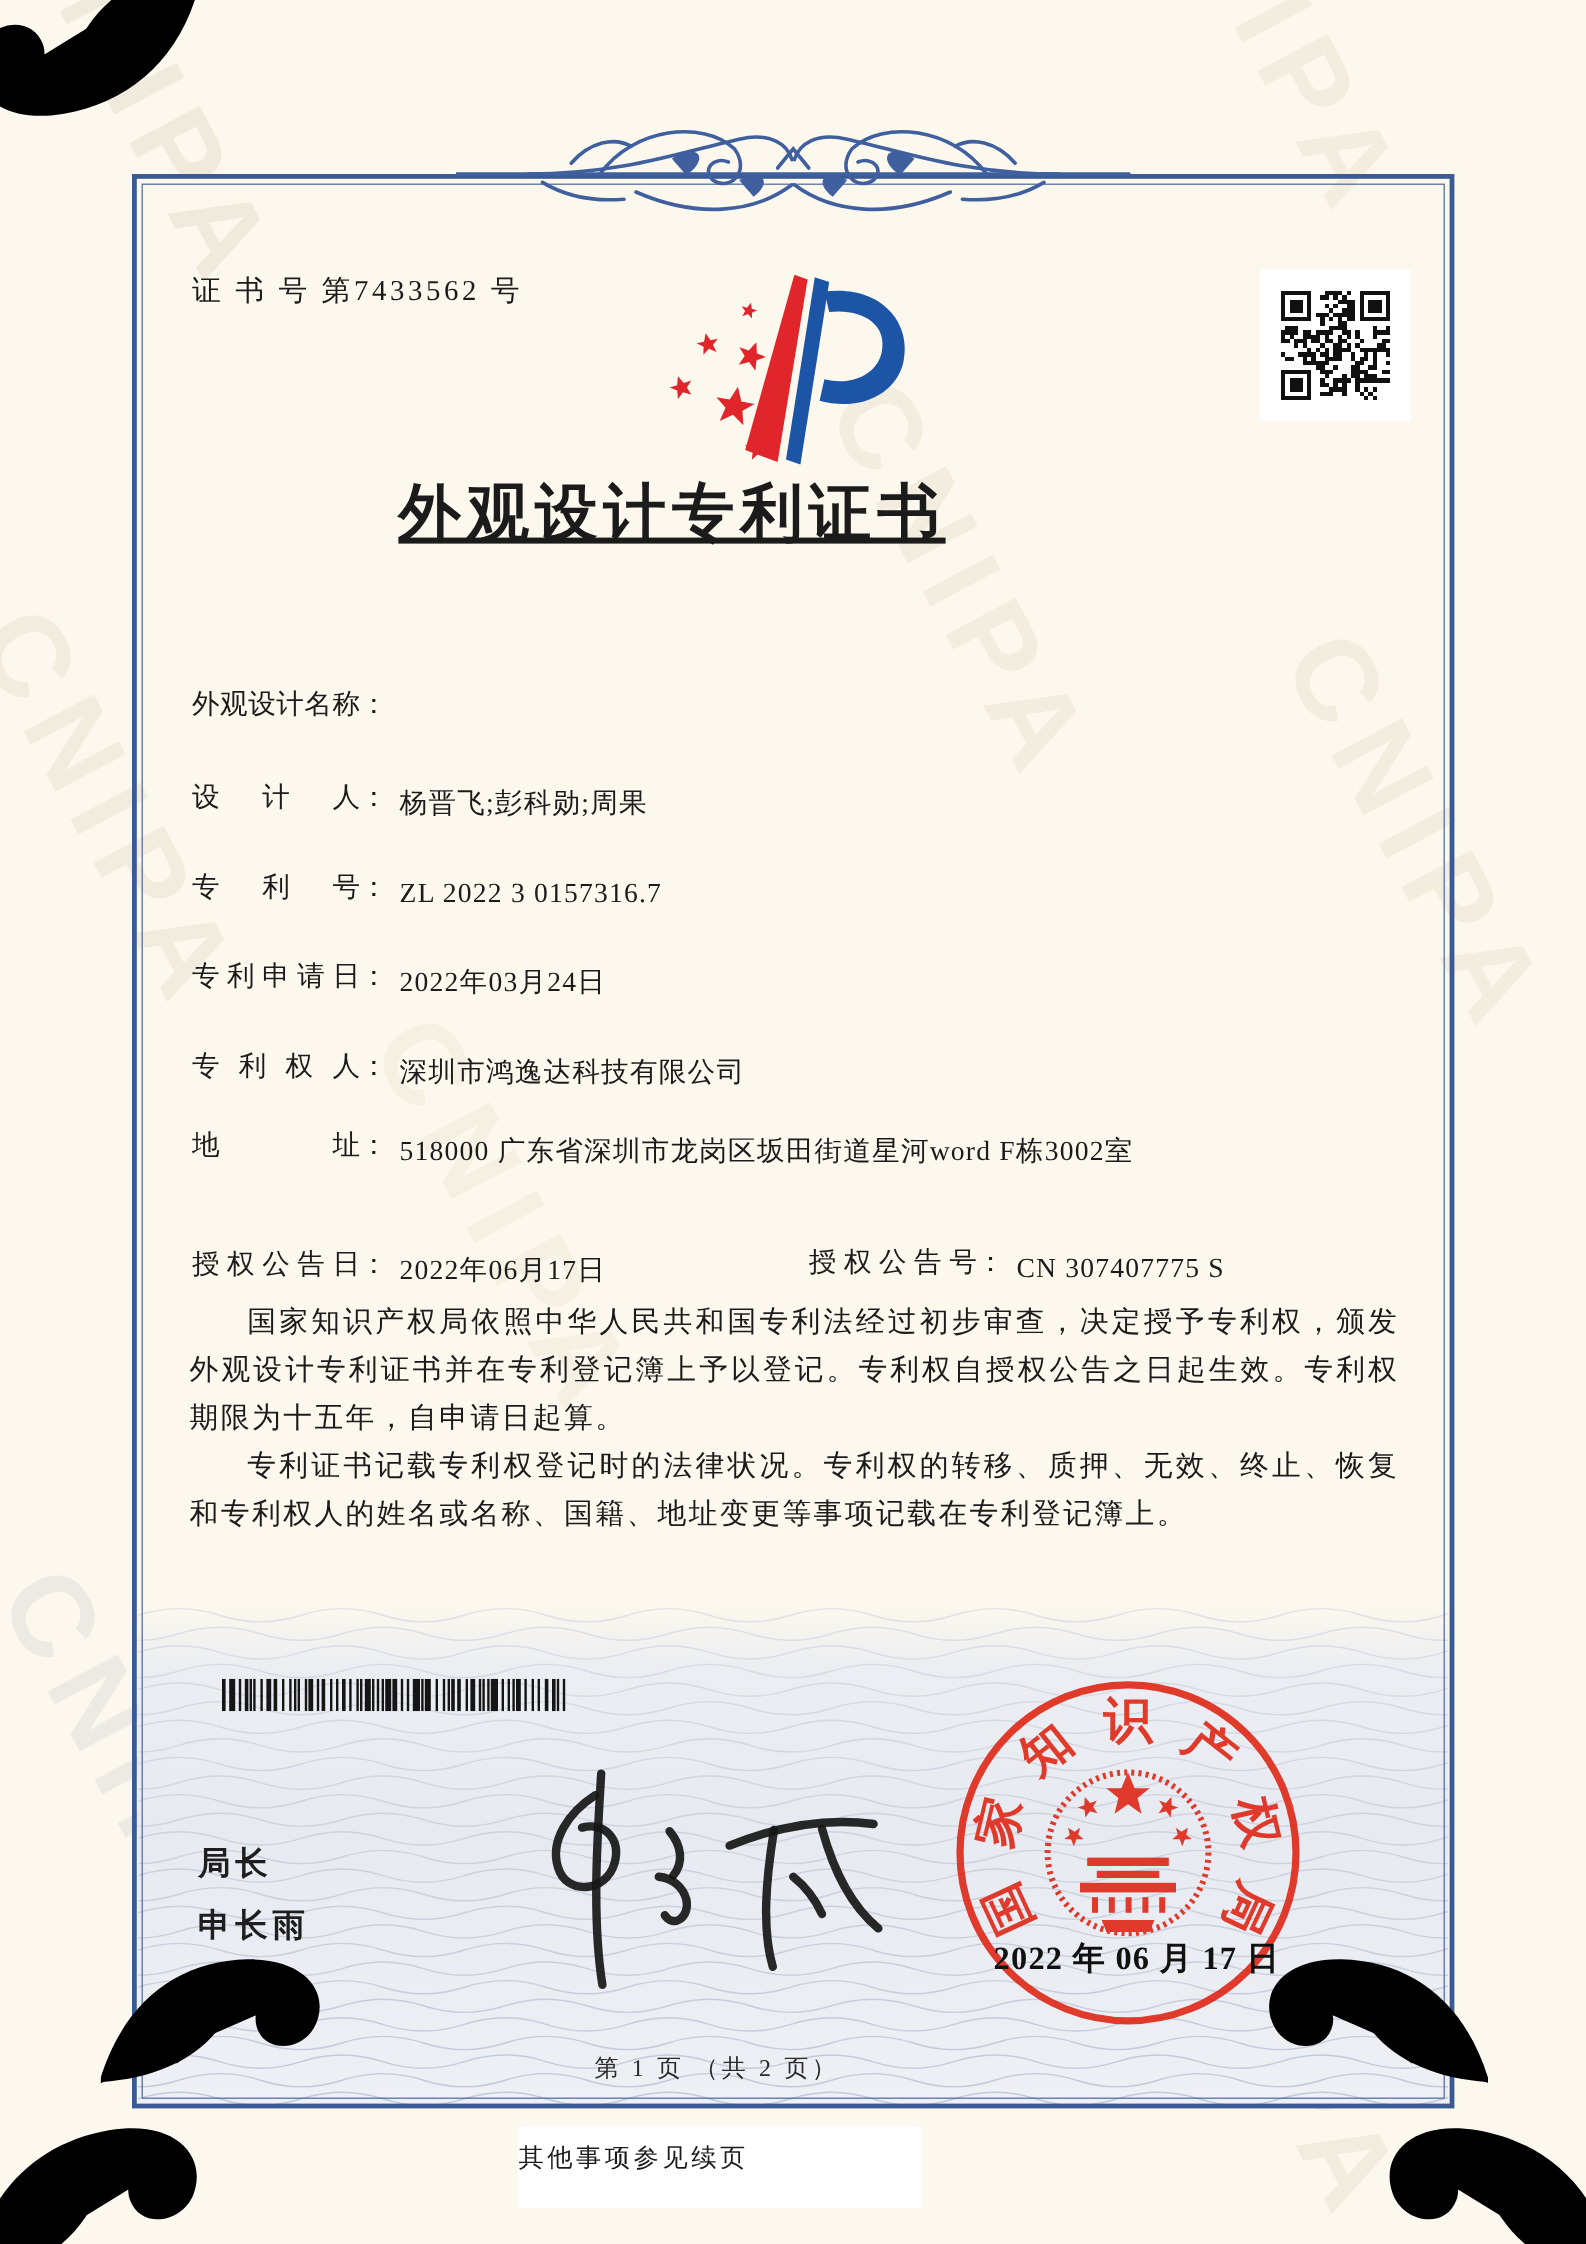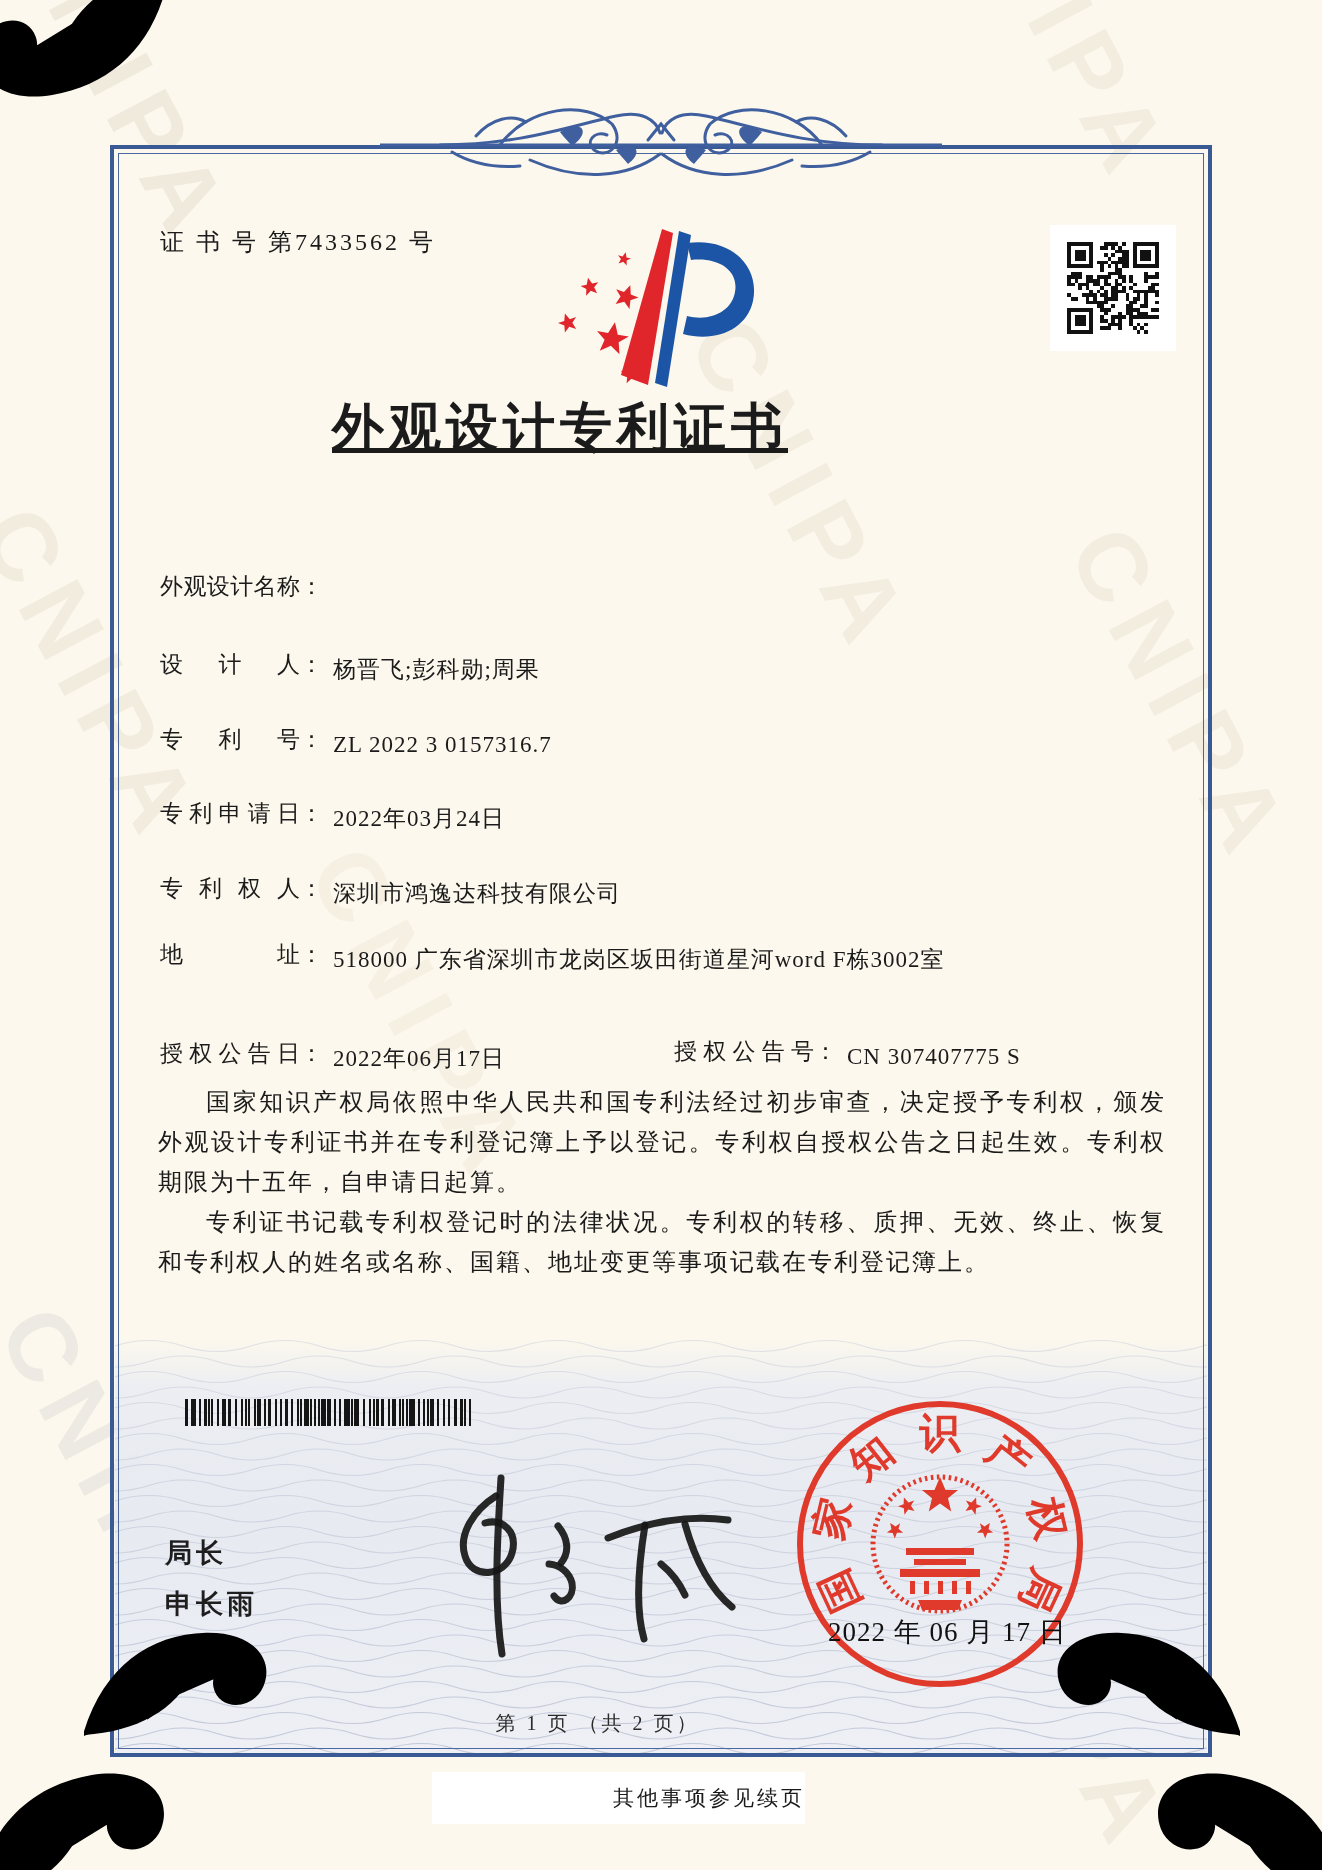--- a/index.html
+++ b/index.html
@@ -42,25 +42,25 @@
   .barcode{position:absolute;left:185px;top:1399px;}
   .signer{position:absolute;left:165px;font-family:"Liberation Sans","DejaVu Sans",sans-serif;
           font-weight:600;font-size:27px;letter-spacing:4px;color:#1e1e1e;}
   .signature{position:absolute;left:408px;top:1468px;}
   .signature path{stroke:#161616;stroke-width:7;fill:none;stroke-linecap:round;stroke-linejoin:round;opacity:.92;}
   .seal{position:absolute;left:790px;top:1392px;}
   .seal *{pointer-events:none;}
   .sealChar{font-size:41px;font-weight:700;fill:#df2b1b;text-anchor:middle;
             font-family:"Liberation Serif",serif;}
   .sealdate{position:absolute;left:828px;top:1614px;width:280px;font-size:27px;letter-spacing:1px;
-            color:#111;z-index:7;}
+            color:#111;z-index:7;font-weight:bold;}
   .pageinfo{position:absolute;left:110px;top:1710px;width:975px;text-align:center;
             font-size:20px;letter-spacing:3px;color:#2a2a2a;}
-  .contbox{position:absolute;left:432px;top:1772px;width:336px;height:52px;background:#ffffff;
-           text-align:right;line-height:52px;font-size:21px;letter-spacing:3px;padding-left:37px;}
+  .contbox{position:absolute;left:432px;top:1772px;width:336px;height:68px;background:#ffffff;
+           text-align:left;line-height:52px;font-size:21px;letter-spacing:3px;}
   .z1{z-index:1}.z2{z-index:2}.z3{z-index:3}.z4{z-index:4}.z5{z-index:5}.z6{z-index:6}
 </style>
 </head>
 <body>
 
 <div class="page">
 
   <svg width="0" height="0" style="position:absolute">
     <defs>
       <path id="st" d="M0,-10 L2.9,-3.1 L9.5,-3.1 L4.2,1.2 L5.9,8.1 L0,4 L-5.9,8.1 L-4.2,1.2 L-9.5,-3.1 L-2.9,-3.1 Z"></path>

